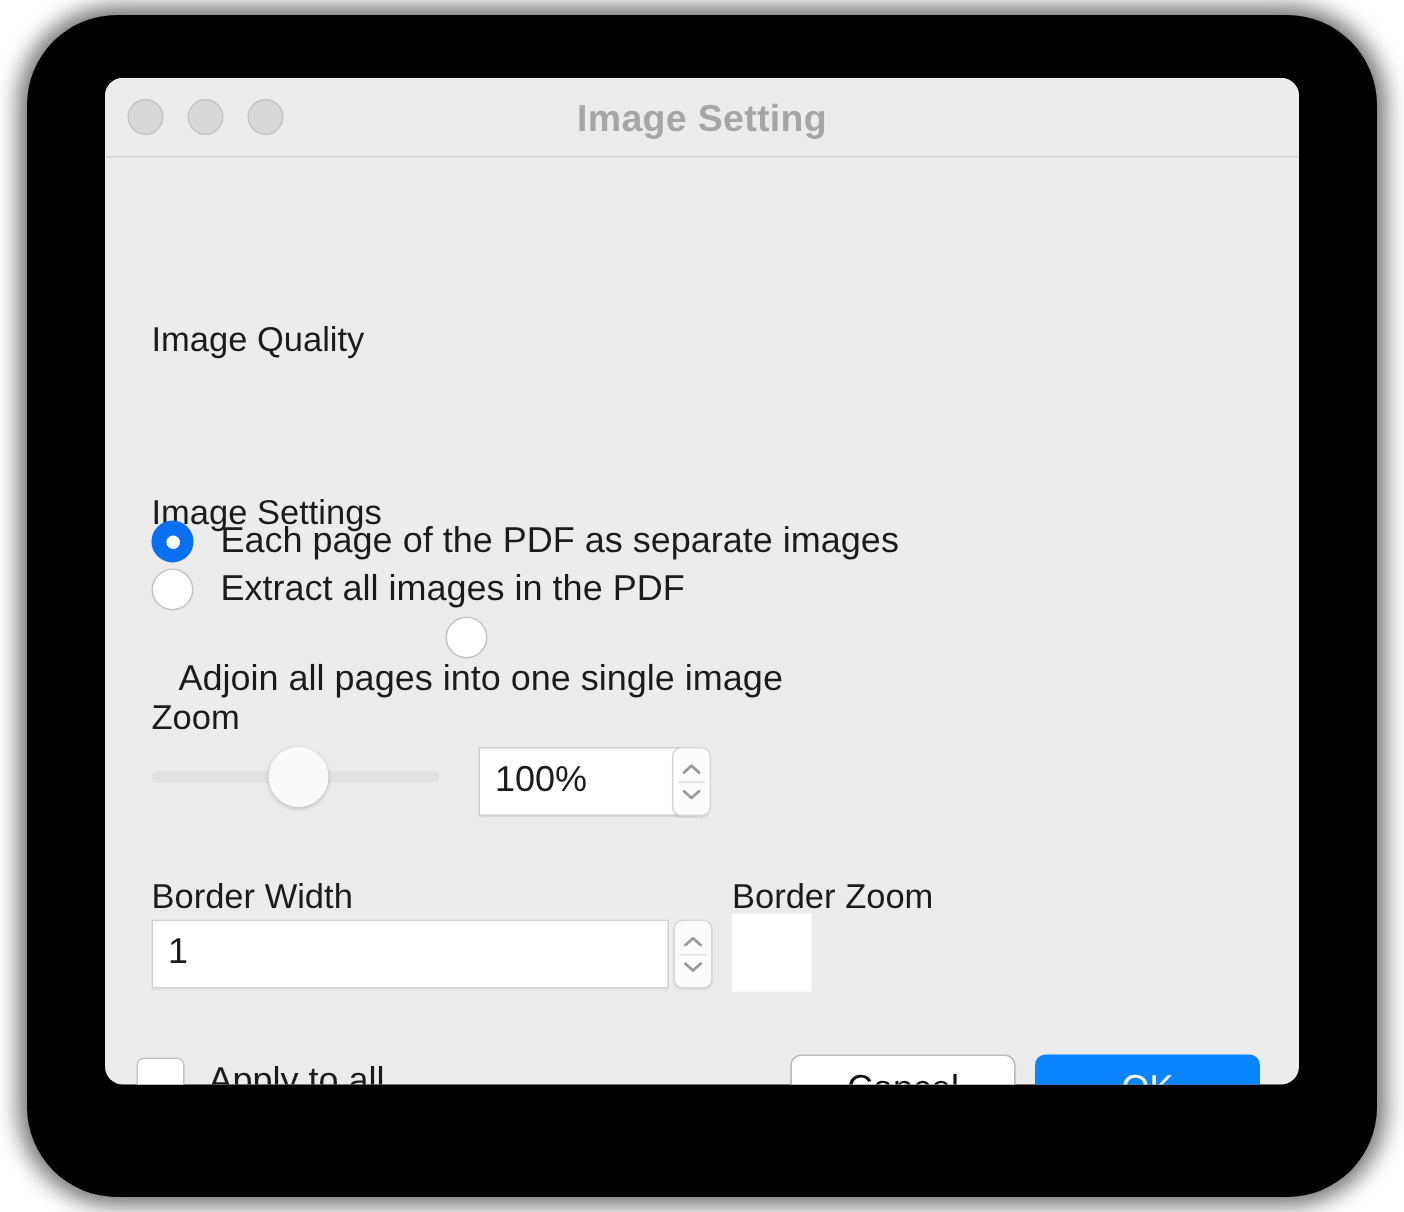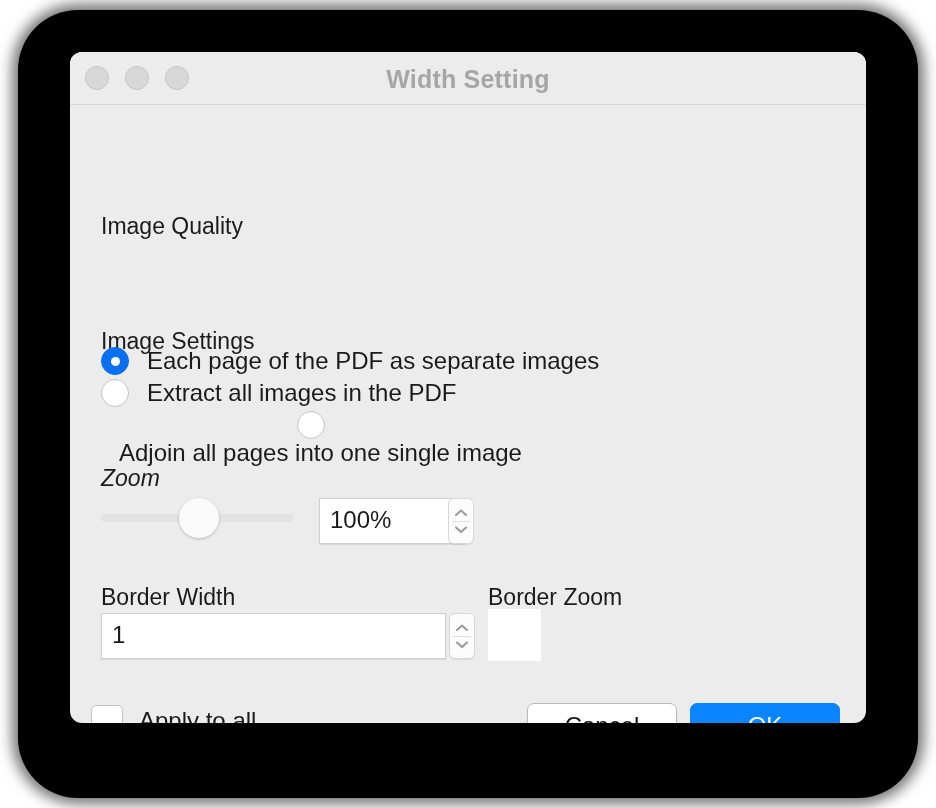--- a/index.html
+++ b/index.html
@@ -312,21 +312,21 @@
 <div id="backdrop"></div>
 
 <div id="dialog">
 
   <div id="titlebar">
     <div id="traffic">
       <div class="light"></div>
       <div class="light"></div>
       <div class="light"></div>
     </div>
-    <div id="window-title">Width Setting</div>
+    <div id="window-title">Image Setting</div>
   </div>
 
   <div id="content">
 
     <div class="section-label" style="left:31px; top:91px;">Image Quality</div>
 
 
     <div class="section-label" style="left:31px; top:206px;text-align:right;">Image Settings</div>
 
     <div class="radio-row" style="top:242px;">
@@ -335,21 +335,21 @@
     </div>
     <div class="radio-row" style="top:274px;">
       <span class="radio"></span>
       <span class="radio-label">Extract all images in the PDF</span>
     </div>
     <div class="radio-row" style="top:306px;flex-direction:column;">
       <span class="radio"></span>
       <span class="radio-label">Adjoin all pages into one single image</span>
     </div>
 
-    <div class="section-label" style="left:31px; top:343px;font-style:italic;">Zoom</div>
+    <div class="section-label" style="left:31px; top:343px;">Zoom</div>
 
     <div id="slider">
       <div id="slider-track"></div>
       <div id="slider-thumb"></div>
     </div>
 
     <div class="field" id="zoom-field">
       <span>100%</span>
     </div>
     <div class="stepper-gray" id="zoom-stepper">

